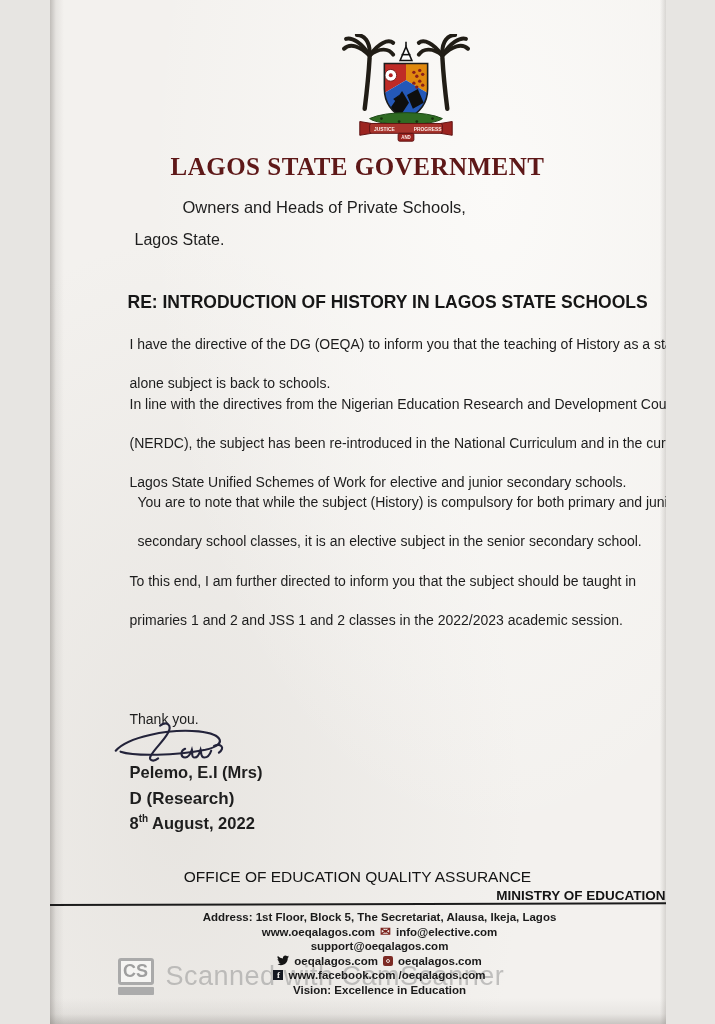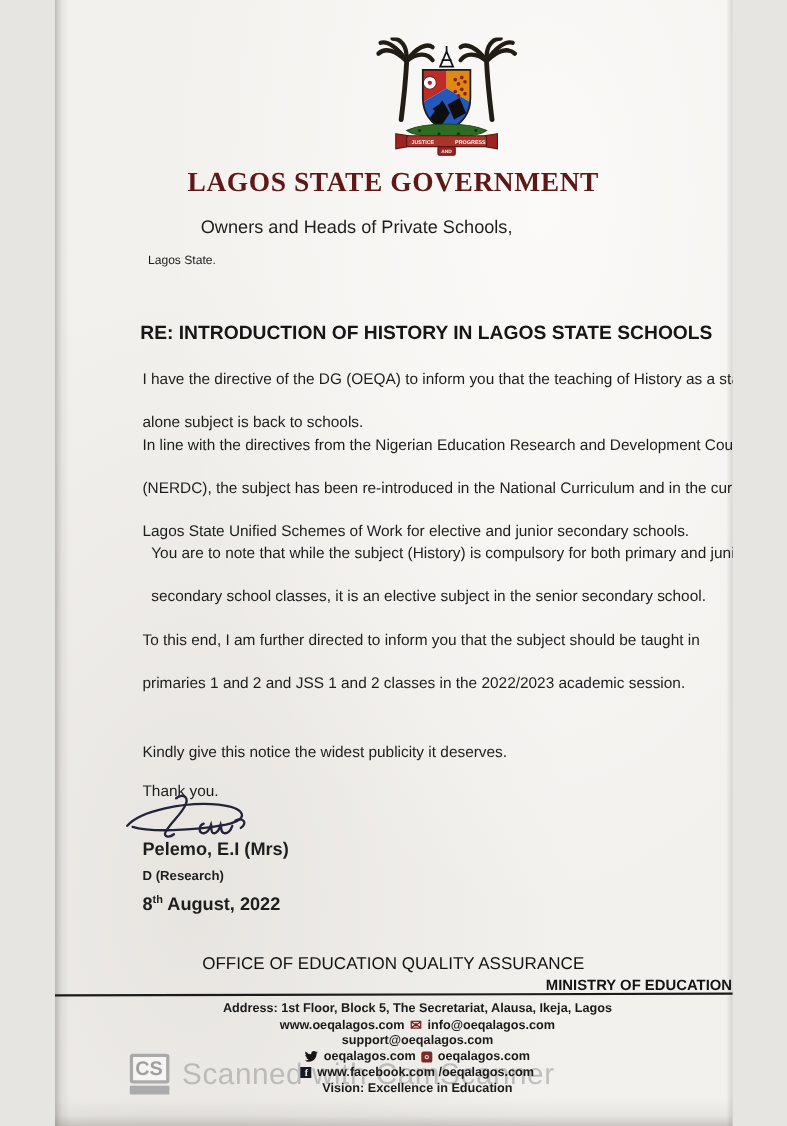--- a/index.html
+++ b/index.html
@@ -23,35 +23,35 @@
   .crest { position:absolute; left:292px; top:34px; width:128px; height:118px; }
   .org-title {
     position:absolute; left:0; top:153px; width:100%;
     text-align:center;
     font-family:"Liberation Serif", serif;
     font-weight:bold; font-size:25px; letter-spacing:0.5px;
     color:#5e1818;
   }
   
   .recipient-1 { position:absolute; left:85px; top:198px; font-size:16.5px;margin-left:48px; }
-  .recipient-2 { position:absolute; left:85px; top:231px; font-size:11px; }
+  .recipient-2 { position:absolute; left:85px; top:231px; font-size:16px; }
   .subject {
     position:absolute; left:78px; top:292px; width:580px;
     font-weight:bold; font-size:17.5px; color:#161616;
   }
   .para { position:absolute; left:80px; width:567px; font-size:14px; line-height:39px; color:#1d1d1d; }
   .p1 { top:325px; }
   .p2 { top:385px; }
   .p3 { top:483px; padding-left:8px; }
   .p4 { top:562px; }
   .closing { top:664px; }
   .thanks  { top:700px; }
   .signature-svg { position:absolute; left:58px; top:718px; width:135px; height:50px; }
   .sig-name  { position:absolute; left:80px; top:763px; font-size:16.5px; font-weight:bold; }
-  .sig-title { position:absolute; left:80px; top:789px; font-size:12px; font-weight:bold; }
+  .sig-title { position:absolute; left:80px; top:789px; font-size:17px; font-weight:bold; }
   .sig-date  { position:absolute; left:80px; top:813px; font-size:16.5px; font-weight:bold; }
   .sig-date sup { font-size:10px; }
   
   .footer { position:absolute; left:0; top:868px; width:100%; text-align:center; z-index:2; }
   .f-office   { font-size:15.5px; font-weight:normal; color:#141414; }
   .f-ministry { font-size:13.5px; font-weight:bold; margin-top:2px; color:#141414;text-align:right; }
   .f-rule { position:absolute; left:-4px; top:903px; width:724px; border-top:2px solid #1b1b1b; transform:rotate(-0.15deg); z-index:2; }
   .f-lines { position:absolute; left:0; top:910px; width:100%; z-index:2;padding-left:44px; }
   .f-line {
     display:flex; justify-content:center; align-items:center; gap:5px;
@@ -160,21 +160,20 @@
 
   <div class="recipient-1">Owners and Heads of Private Schools,</div>
   <div class="recipient-2">Lagos State.</div>
 
   <div class="subject">RE: INTRODUCTION OF HISTORY IN LAGOS STATE SCHOOLS</div>
 
   <div class="para p1">I have the directive of the DG (OEQA) to inform you that the teaching of History as a stand- alone subject is back to schools.</div>
   <div class="para p2">In line with the directives from the Nigerian Education Research and Development Council (NERDC), the subject has been re-introduced in the National Curriculum and in the current Lagos State Unified Schemes of Work for elective and junior secondary schools.</div>
   <div class="para p3">You are to note that while the subject (History) is compulsory for both primary and junior secondary school classes, it is an elective subject in the senior secondary school.</div>
   <div class="para p4">To this end, I am further directed to inform you that the subject should be taught in primaries 1 and 2 and JSS 1 and 2 classes in the 2022/2023 academic session.</div>
-  <div class="para closing">Kindly give this notice the widest publicity it deserves.</div>
   <div class="para thanks">Thank you.</div>
 
   <svg class="signature-svg" viewBox="0 0 140 50" xmlns="http://www.w3.org/2000/svg">
     <g stroke="#23233a" stroke-width="2.2" fill="none" stroke-linecap="round">
       <path d="M8,33 C20,19 62,10 94,13 C120,16 124,27 101,32 C70,38 28,39 13,34"></path>
       <path d="M54,7 C61,2 67,6 62,15 C57,24 48,31 44,39 C42,43 47,45 52,41"></path>
       <path d="M80,31 c-5,2 -5,9 0,9 c4,0 6,-5 7,-8 c1,4 -1,8 3,8 c4,0 5,-5 6,-8 c1,4 0,8 4,8 c4,0 6,-4 7,-7"></path>
       <path d="M110,28 c7,-3 12,2 5,7"></path>
     </g>
   </svg>
@@ -189,21 +188,21 @@
   </div>
   <div class="f-rule"></div>
 
   <div class="f-lines">
     <div class="f-line">
       <span>Address: 1st Floor, Block 5, The Secretariat, Alausa, Ikeja, Lagos</span>
     </div>
     <div class="f-line">
       <span>www.oeqalagos.com</span>
       <span class="envelope-icon">✉</span>
-      <span>info@oeqalagos.com</span>
+      <span>info@elective.com</span>
     </div>
     <div class="f-line">
       <span>support@oeqalagos.com</span>
     </div>
     <div class="f-line">
       <span class="twitter-icon">
         <svg width="12" height="11" viewBox="0 0 12 11">
             <path fill="#151515" d="M12 1.6c-.44.2-.91.33-1.4.39.5-.3.89-.78 1.07-1.35-.47.28-1 .48-1.55.59A2.46 2.46 0 0 0 8.32.5C6.97.5 5.87 1.6 5.87 2.95c0 .19.02.38.06.56A6.95 6.95 0 0 1 .88.94a2.44 2.44 0 0 0 .76 3.27c-.4-.01-.78-.12-1.11-.3v.03c0 1.19.84 2.18 1.97 2.4-.21.06-.42.09-.65.09l-.46-.04c.31.97 1.21 1.68 2.28 1.7A4.93 4.93 0 0 1 0 9.1a6.9 6.9 0 0 0 3.77 1.11c4.53 0 7-3.75 7-7v-.32c.48-.35.9-.78 1.23-1.29z"></path>
           </svg>
       </span>

